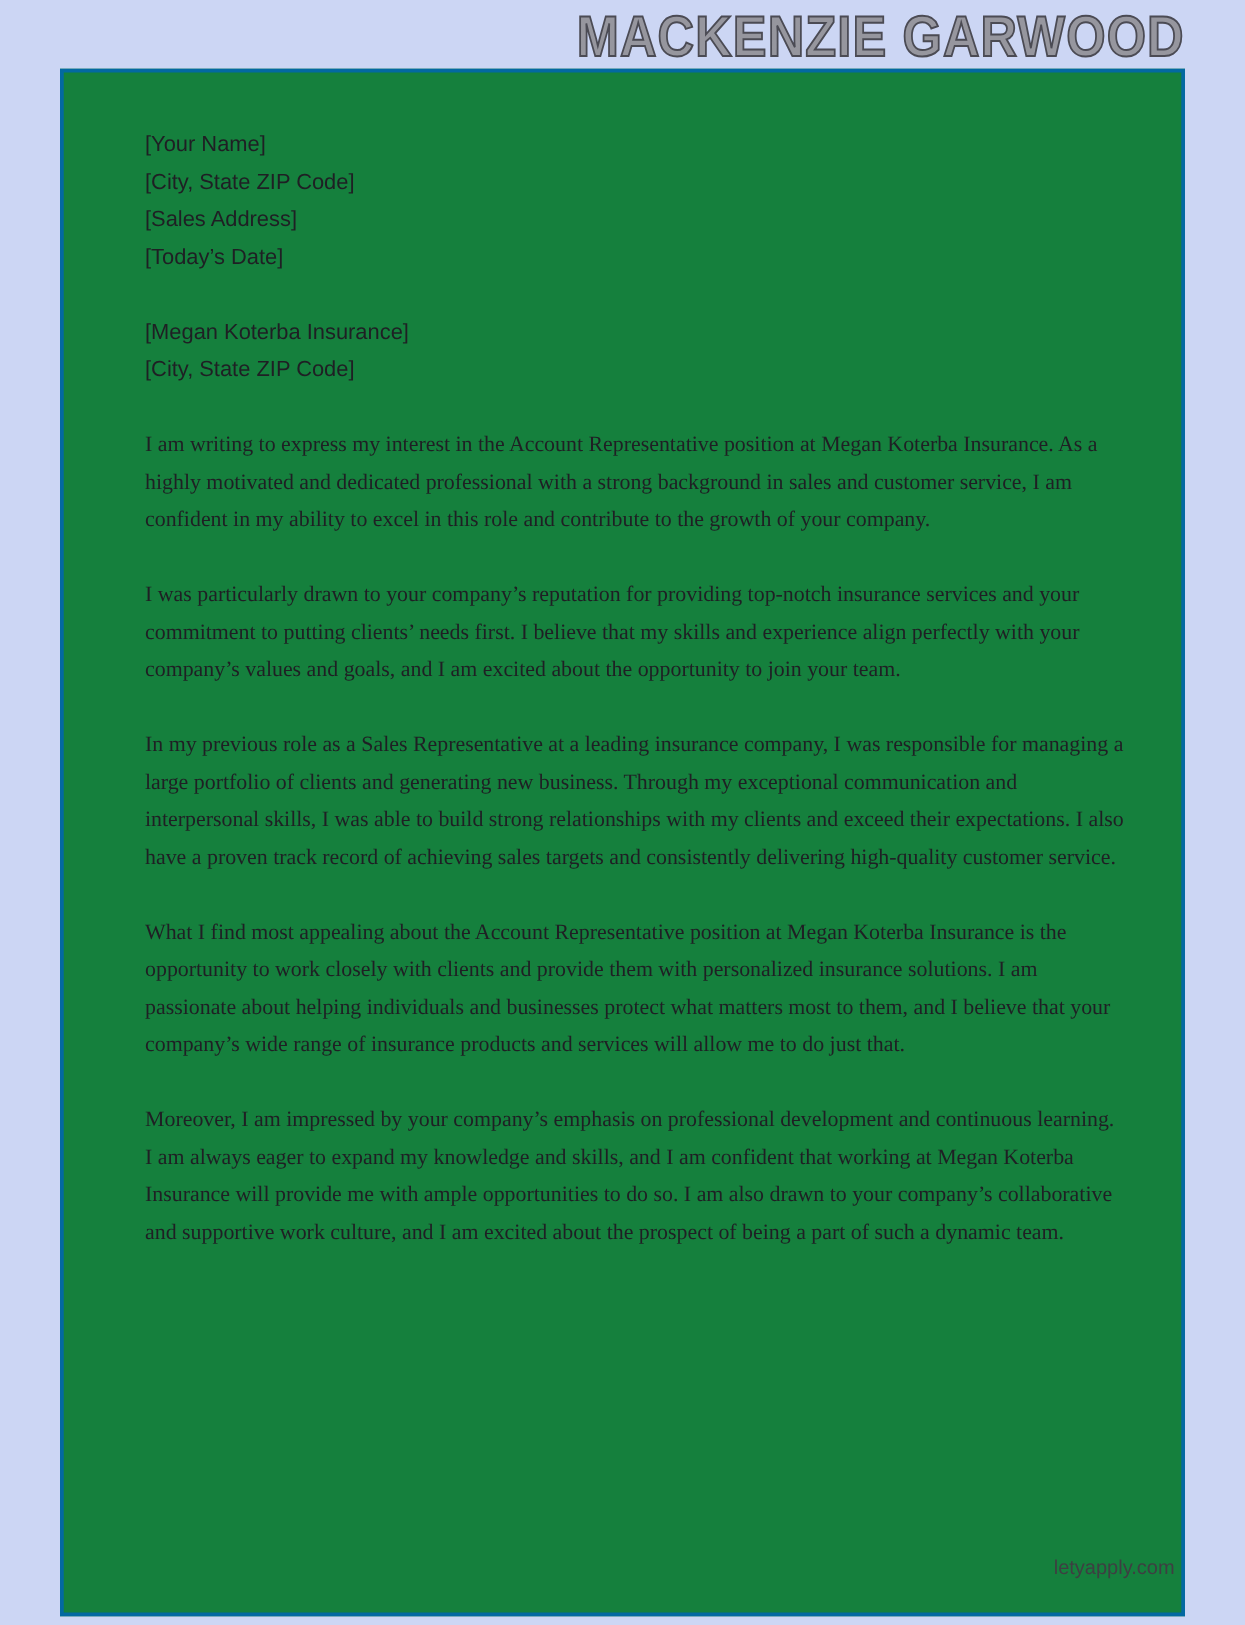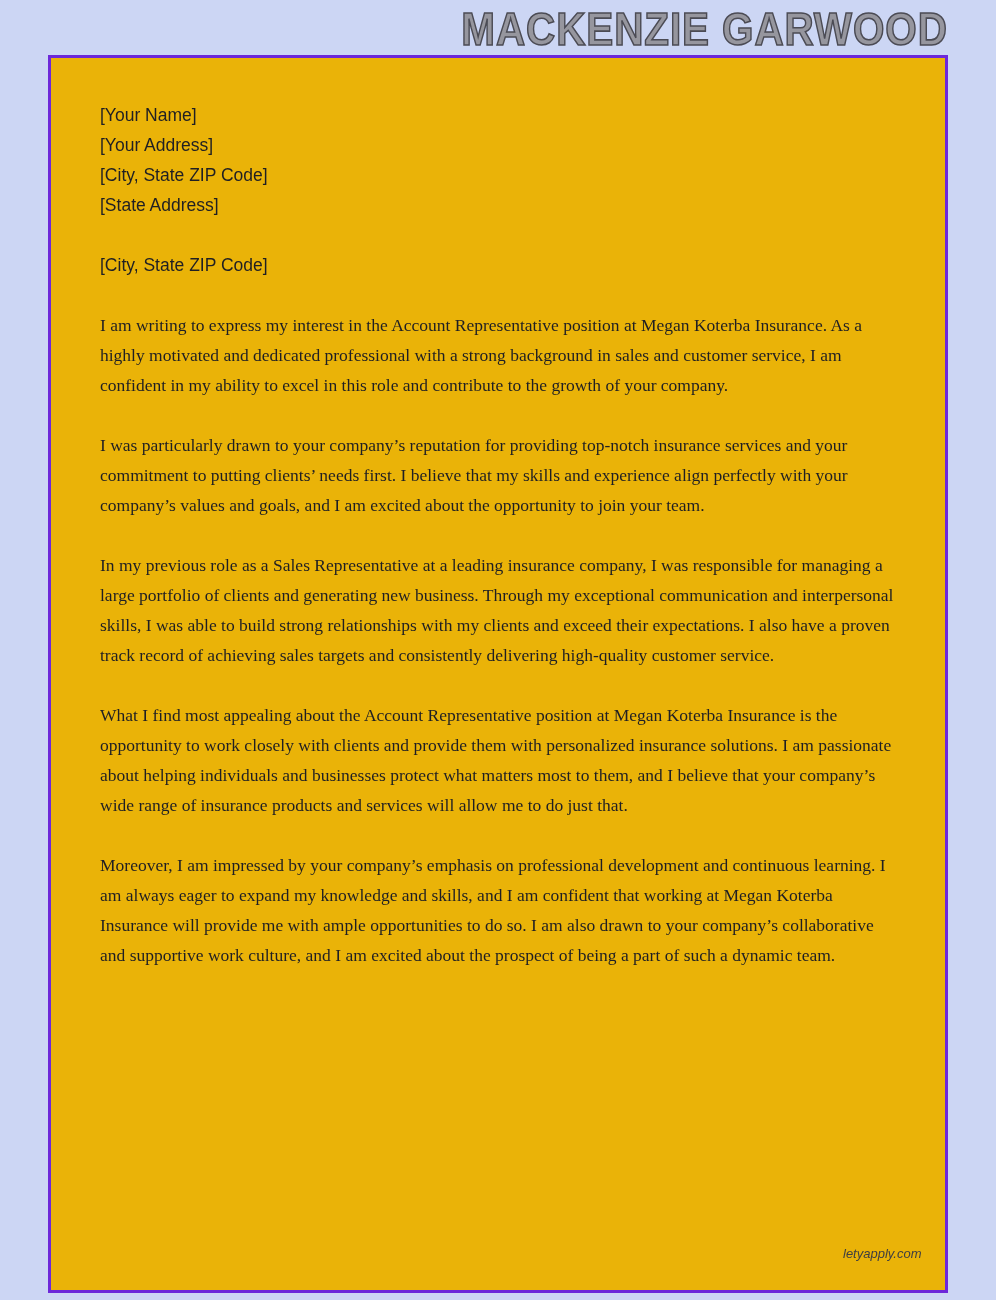--- a/index.html
+++ b/index.html
@@ -25,59 +25,60 @@
     letter-spacing: 1px;
     transform: scaleX(0.88);
     transform-origin: 100% 0;
   }
   .document {
     position: absolute;
     left: 48px;
     top: 55px;
     width: 900px;
     height: 1238px;
-    background: #eab308;
-    border: 3px solid #6d28d9;
+    background: #15803d;
+    border: 3px solid #0369a1;
     overflow: hidden;
+    padding-left: 16px;
   }
   .letter {
     padding: 42px 46px 0 49px;
     font-size: 17.5px;
     line-height: 30px;
     color: #1f1f24;
   }
   .block { margin: 0 0 30px 0; }
   .line { min-height: 30px; }
   .para { margin: 0 0 30px 0; font-family: Liberation Serif, serif; }
   .watermark {
     position: absolute;
     top: 1246px;
     left: 843px;
-    font-size: 13px;
+    font-size: 16px;
     color: #3e3e42;
     z-index: 5;
-    font-style: italic;
   }
 </style>
 </head>
 <body>
 
 <div class="header-name">MACKENZIE GARWOOD</div>
 
 <div class="document">
   <div class="letter">
 
     <div class="block">
       <div class="line">[Your Name]</div>
-      <div class="line">[Your Address]</div>
       <div class="line">[City, State ZIP Code]</div>
-      <div class="line">[State Address]</div>
+      <div class="line">[Sales Address]</div>
+      <div class="line">[Today’s Date]</div>
     </div>
 
     <div class="block">
+      <div class="line">[Megan Koterba Insurance]</div>
       <div class="line">[City, State ZIP Code]</div>
     </div>
 
 
     <p class="para">I am writing to express my interest in the Account Representative position at Megan Koterba Insurance. As a highly motivated and dedicated professional with a strong background in sales and customer service, I am confident in my ability to excel in this role and contribute to the growth of your company.</p>
     <p class="para">I was particularly drawn to your company’s reputation for providing top-notch insurance services and your commitment to putting clients’ needs first. I believe that my skills and experience align perfectly with your company’s values and goals, and I am excited about the opportunity to join your team.</p>
     <p class="para">In my previous role as a Sales Representative at a leading insurance company, I was responsible for managing a large portfolio of clients and generating new business. Through my exceptional communication and interpersonal skills, I was able to build strong relationships with my clients and exceed their expectations. I also have a proven track record of achieving sales targets and consistently delivering high-quality customer service.</p>
     <p class="para">What I find most appealing about the Account Representative position at Megan Koterba Insurance is the opportunity to work closely with clients and provide them with personalized insurance solutions. I am passionate about helping individuals and businesses protect what matters most to them, and I believe that your company’s wide range of insurance products and services will allow me to do just that.</p>
     <p class="para">Moreover, I am impressed by your company’s emphasis on professional development and continuous learning. I am always eager to expand my knowledge and skills, and I am confident that working at Megan Koterba Insurance will provide me with ample opportunities to do so. I am also drawn to your company’s collaborative and supportive work culture, and I am excited about the prospect of being a part of such a dynamic team.</p>
 

